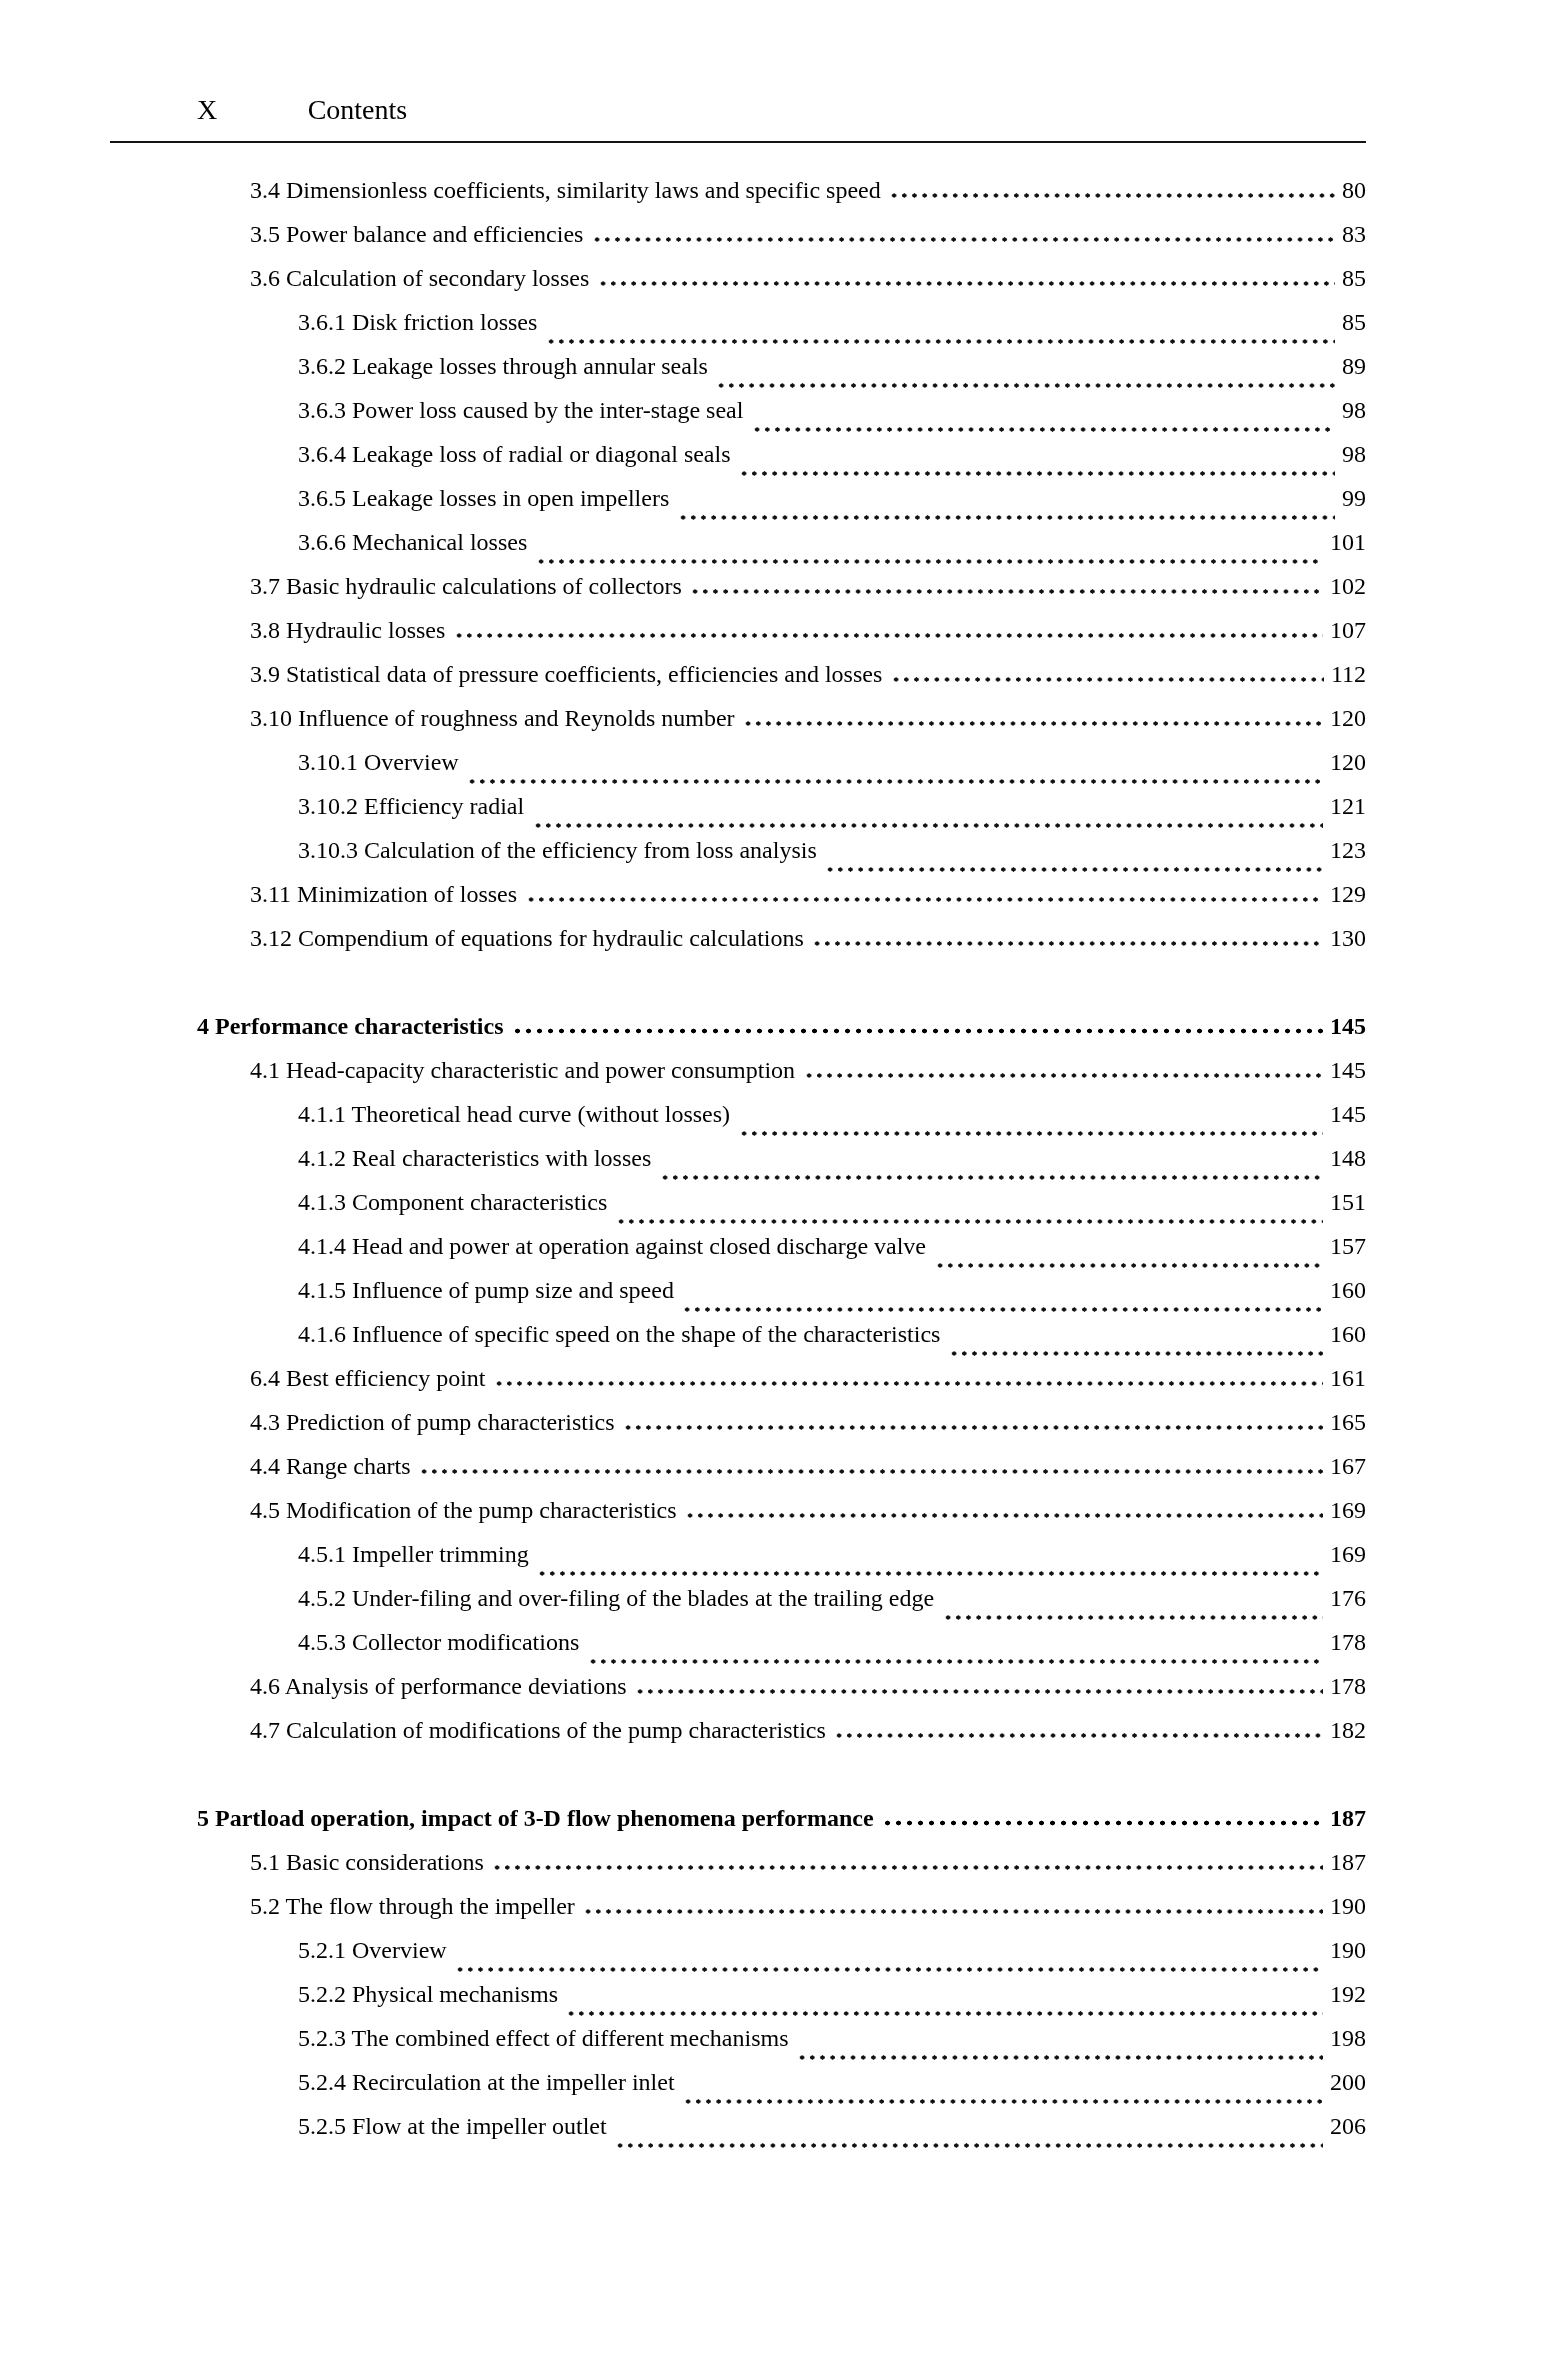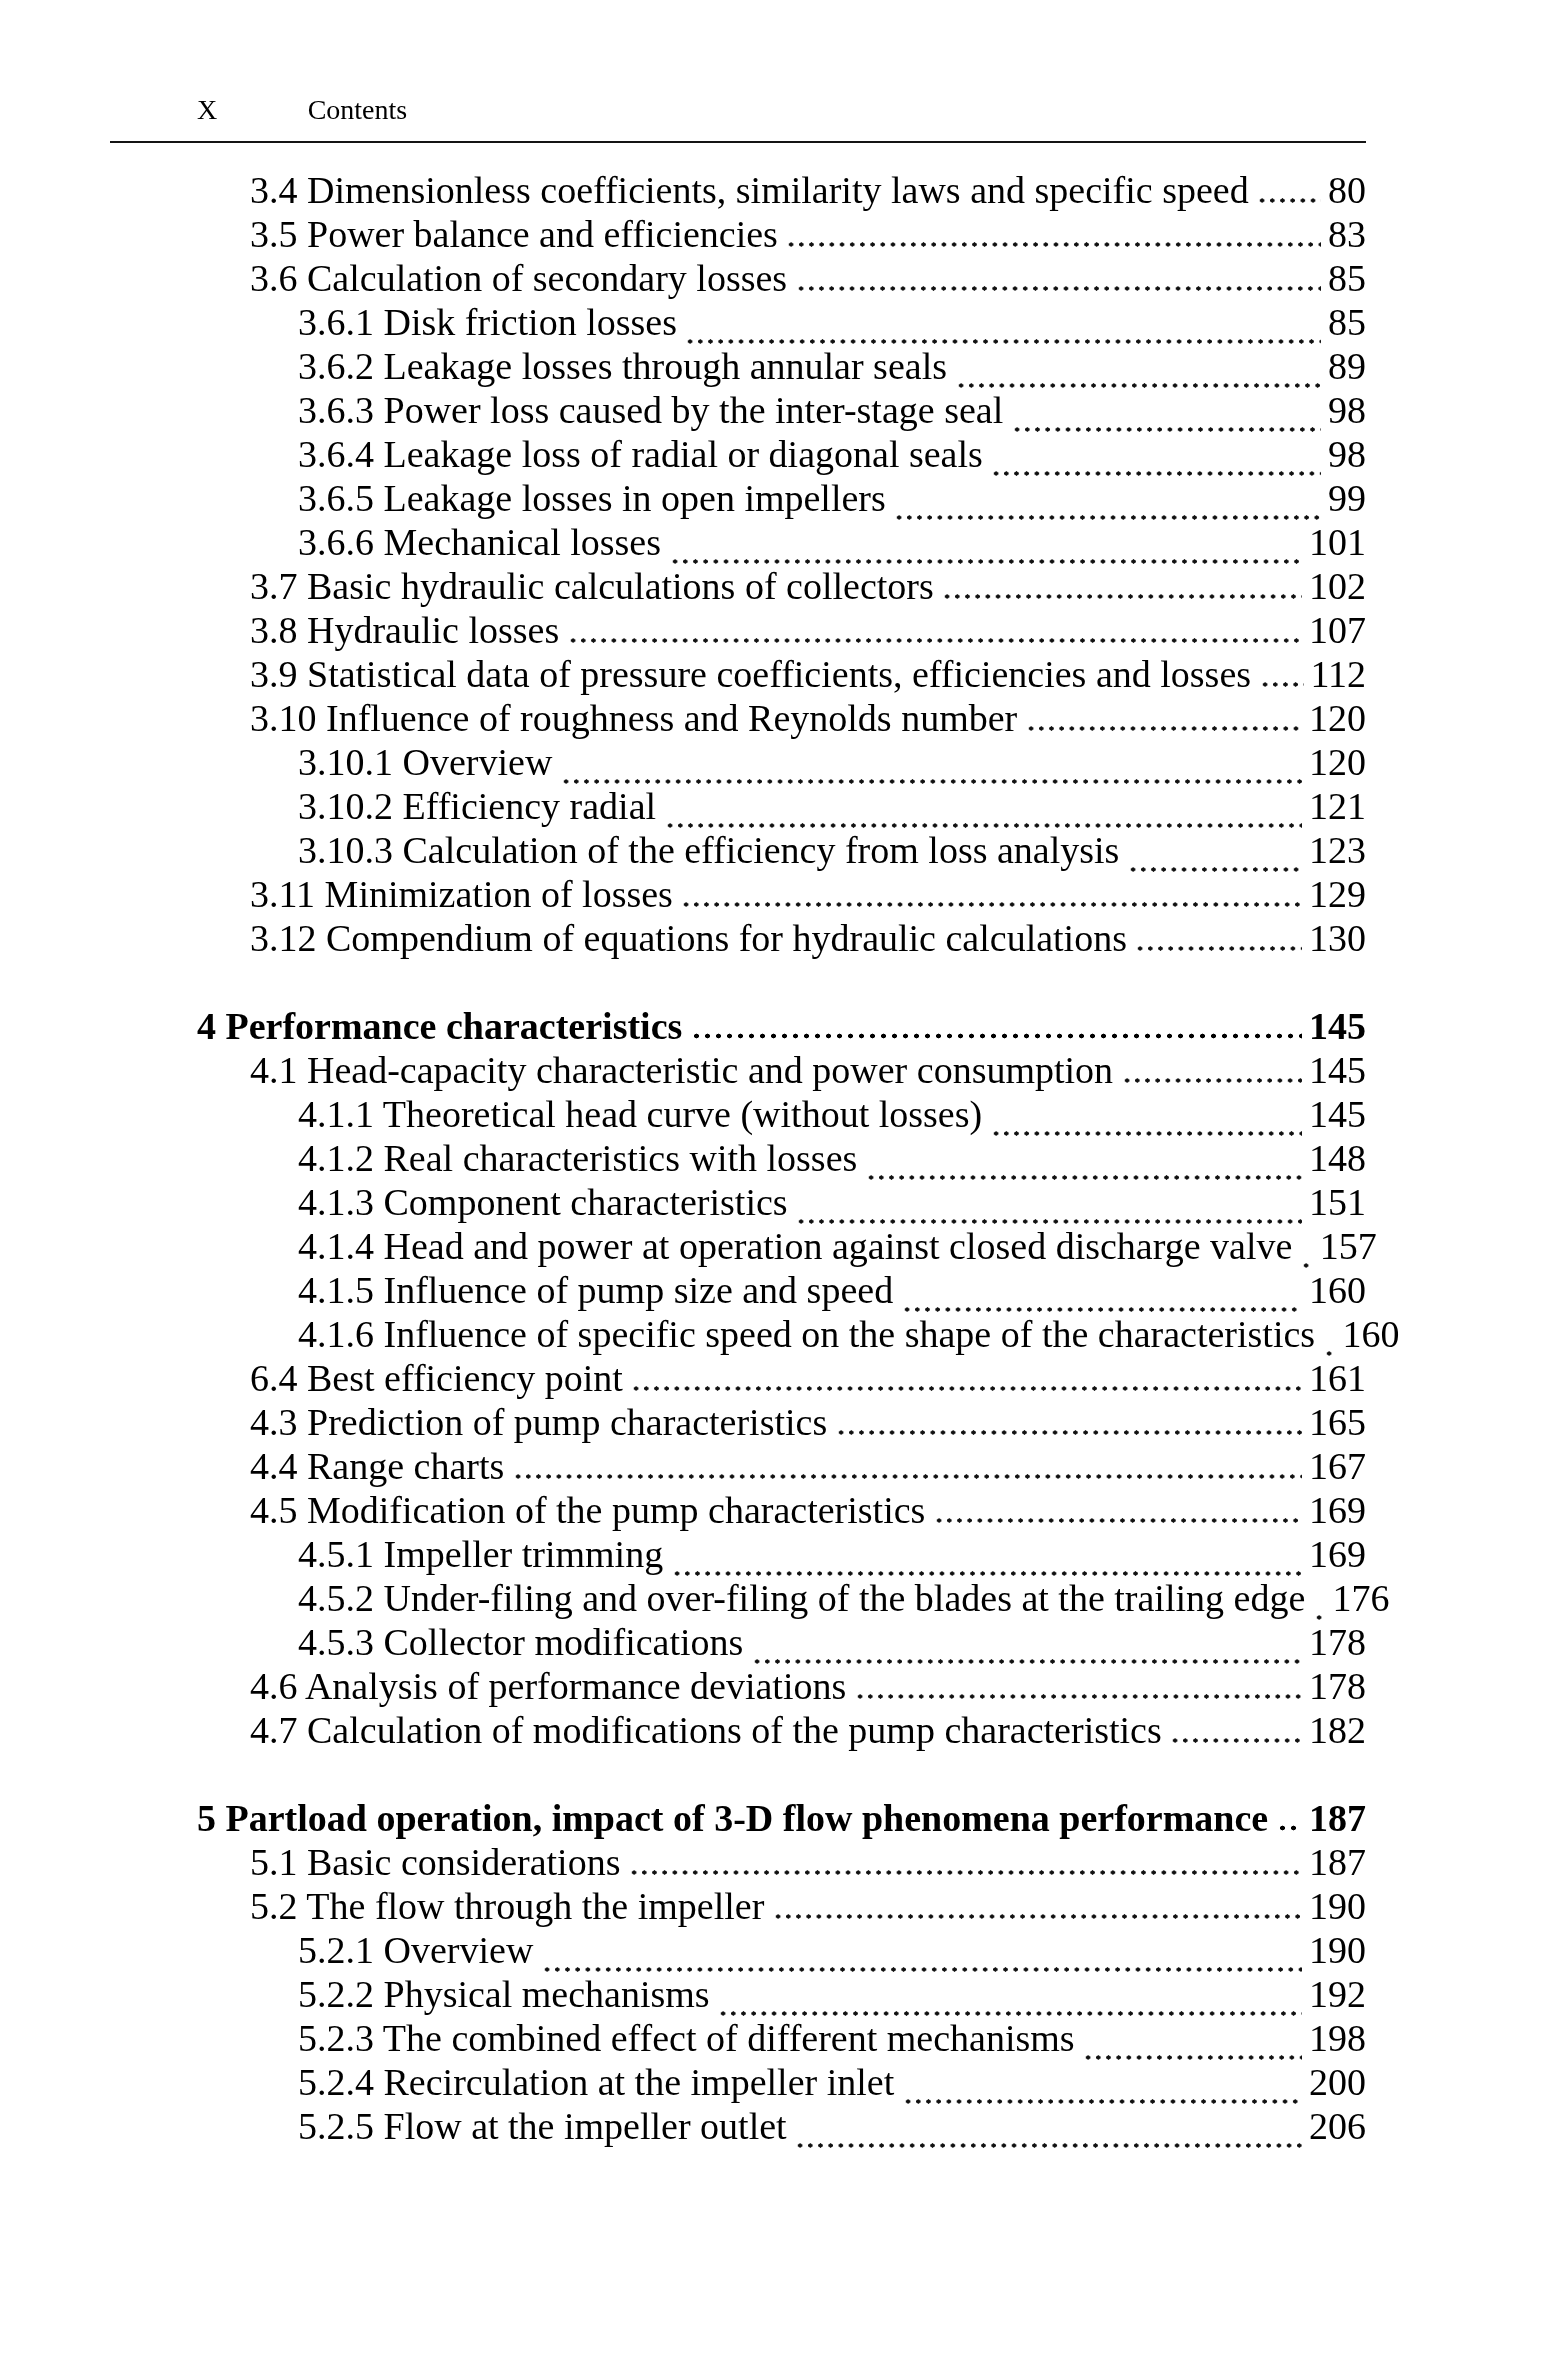--- a/index.html
+++ b/index.html
@@ -35,21 +35,21 @@
   }
   .header .page-label {
     letter-spacing: 0.4px;
   }
   .header .header-title {
     margin-left: 90px;
     margin-top: 28px;
   }
   .toc {
     margin-top: 25.6px;
-    font-size: 38px;
+    font-size: 24px;
   }
   .entry {
     display: flex;
     align-items: baseline;
     line-height: 44px;
     white-space: nowrap;
   }
   .entry.level-1 { padding-left: 53px; }
   .entry.level-2 { padding-left: 101px; align-items: flex-end; }
   .entry.bold { font-weight: bold; }

